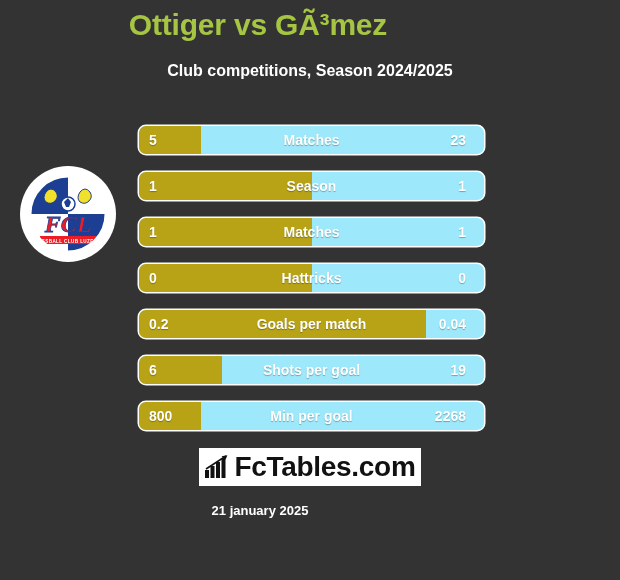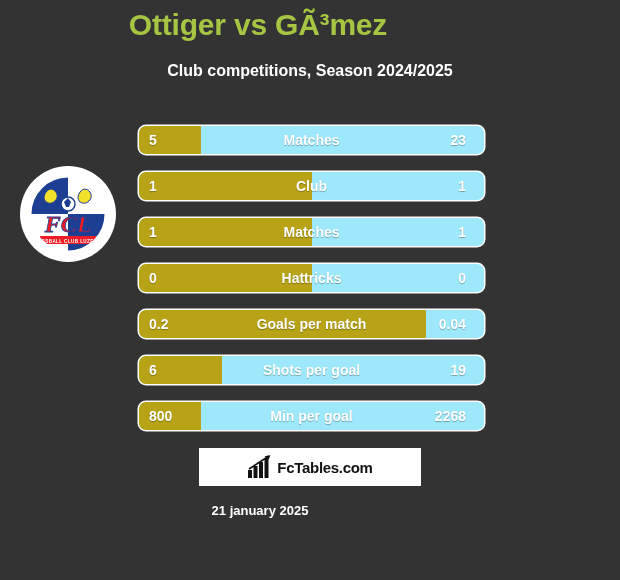--- a/index.html
+++ b/index.html
@@ -108,21 +108,21 @@
     height: 38px;
     background: #ffffff;
     display: flex;
     align-items: center;
     justify-content: center;
     gap: 4px;
   }
   .brand svg { display: block; }
   .brand-text {
     color: #111111;
-    font-size: 15px;
+    font-size: 28px;
     font-weight: bold;
     letter-spacing: -0.3px;
   }
 
   .date {
     position: absolute;
     left: 0;
     top: 503px;
     width: 520px;
     text-align: center;
@@ -170,21 +170,21 @@
     <div class="row">
       <div class="fill" style="width:17.9%"></div>
       <span class="home-val">5</span>
       <span class="label">Matches</span>
       <span class="away-val">23</span>
     </div>
 
     <div class="row">
       <div class="fill" style="width:50%"></div>
       <span class="home-val">1</span>
-      <span class="label">Club</span>
+      <span class="label">Season</span>
       <span class="away-val">1</span>
     </div>
 
     <div class="row">
       <div class="fill" style="width:50%"></div>
       <span class="home-val">1</span>
       <span class="label">Matches</span>
       <span class="away-val">1</span>
     </div>
 

